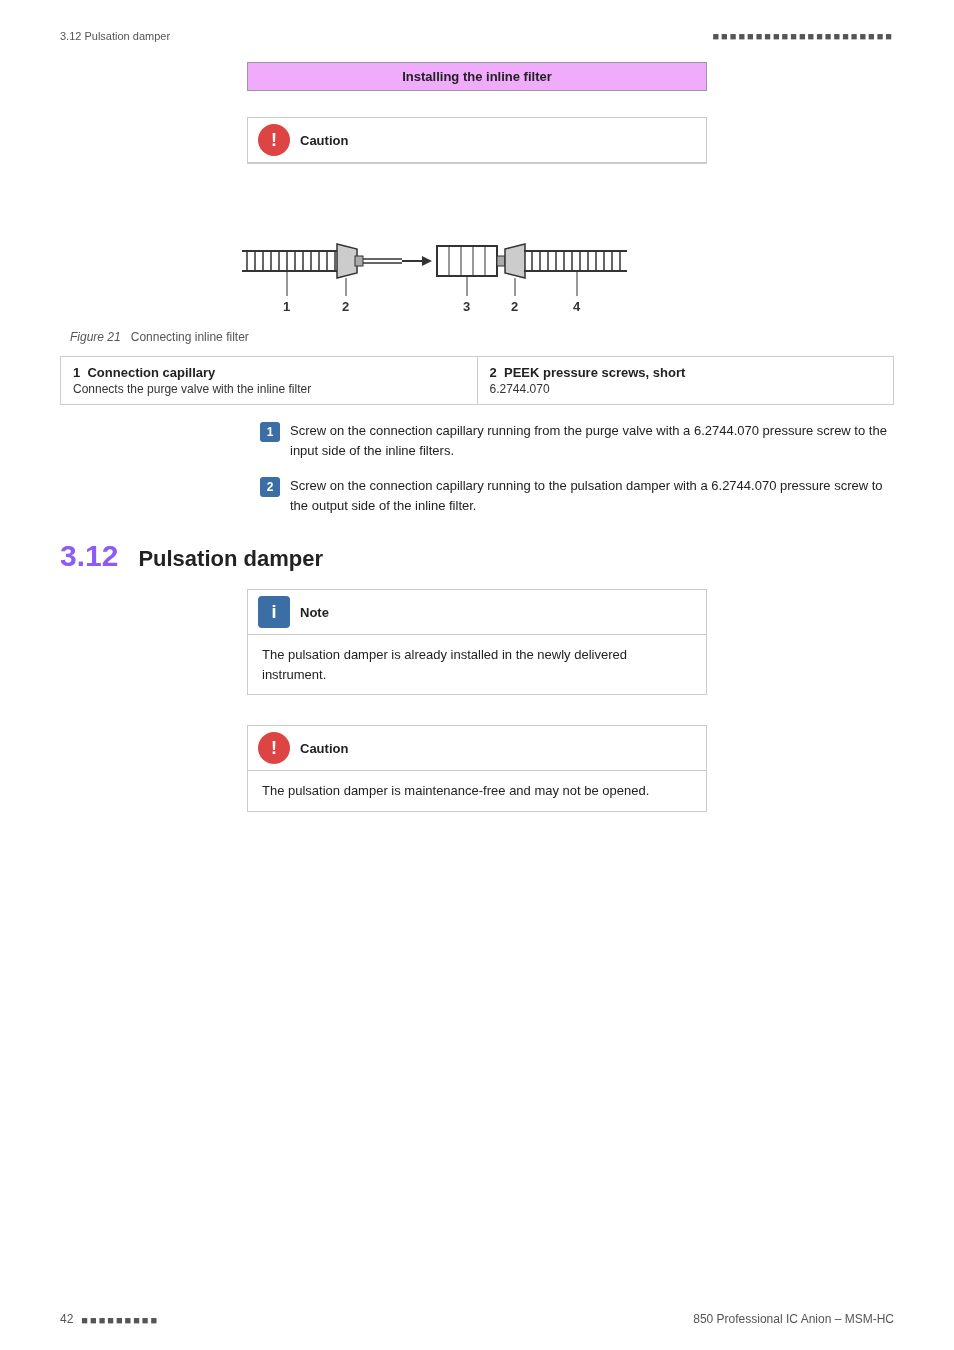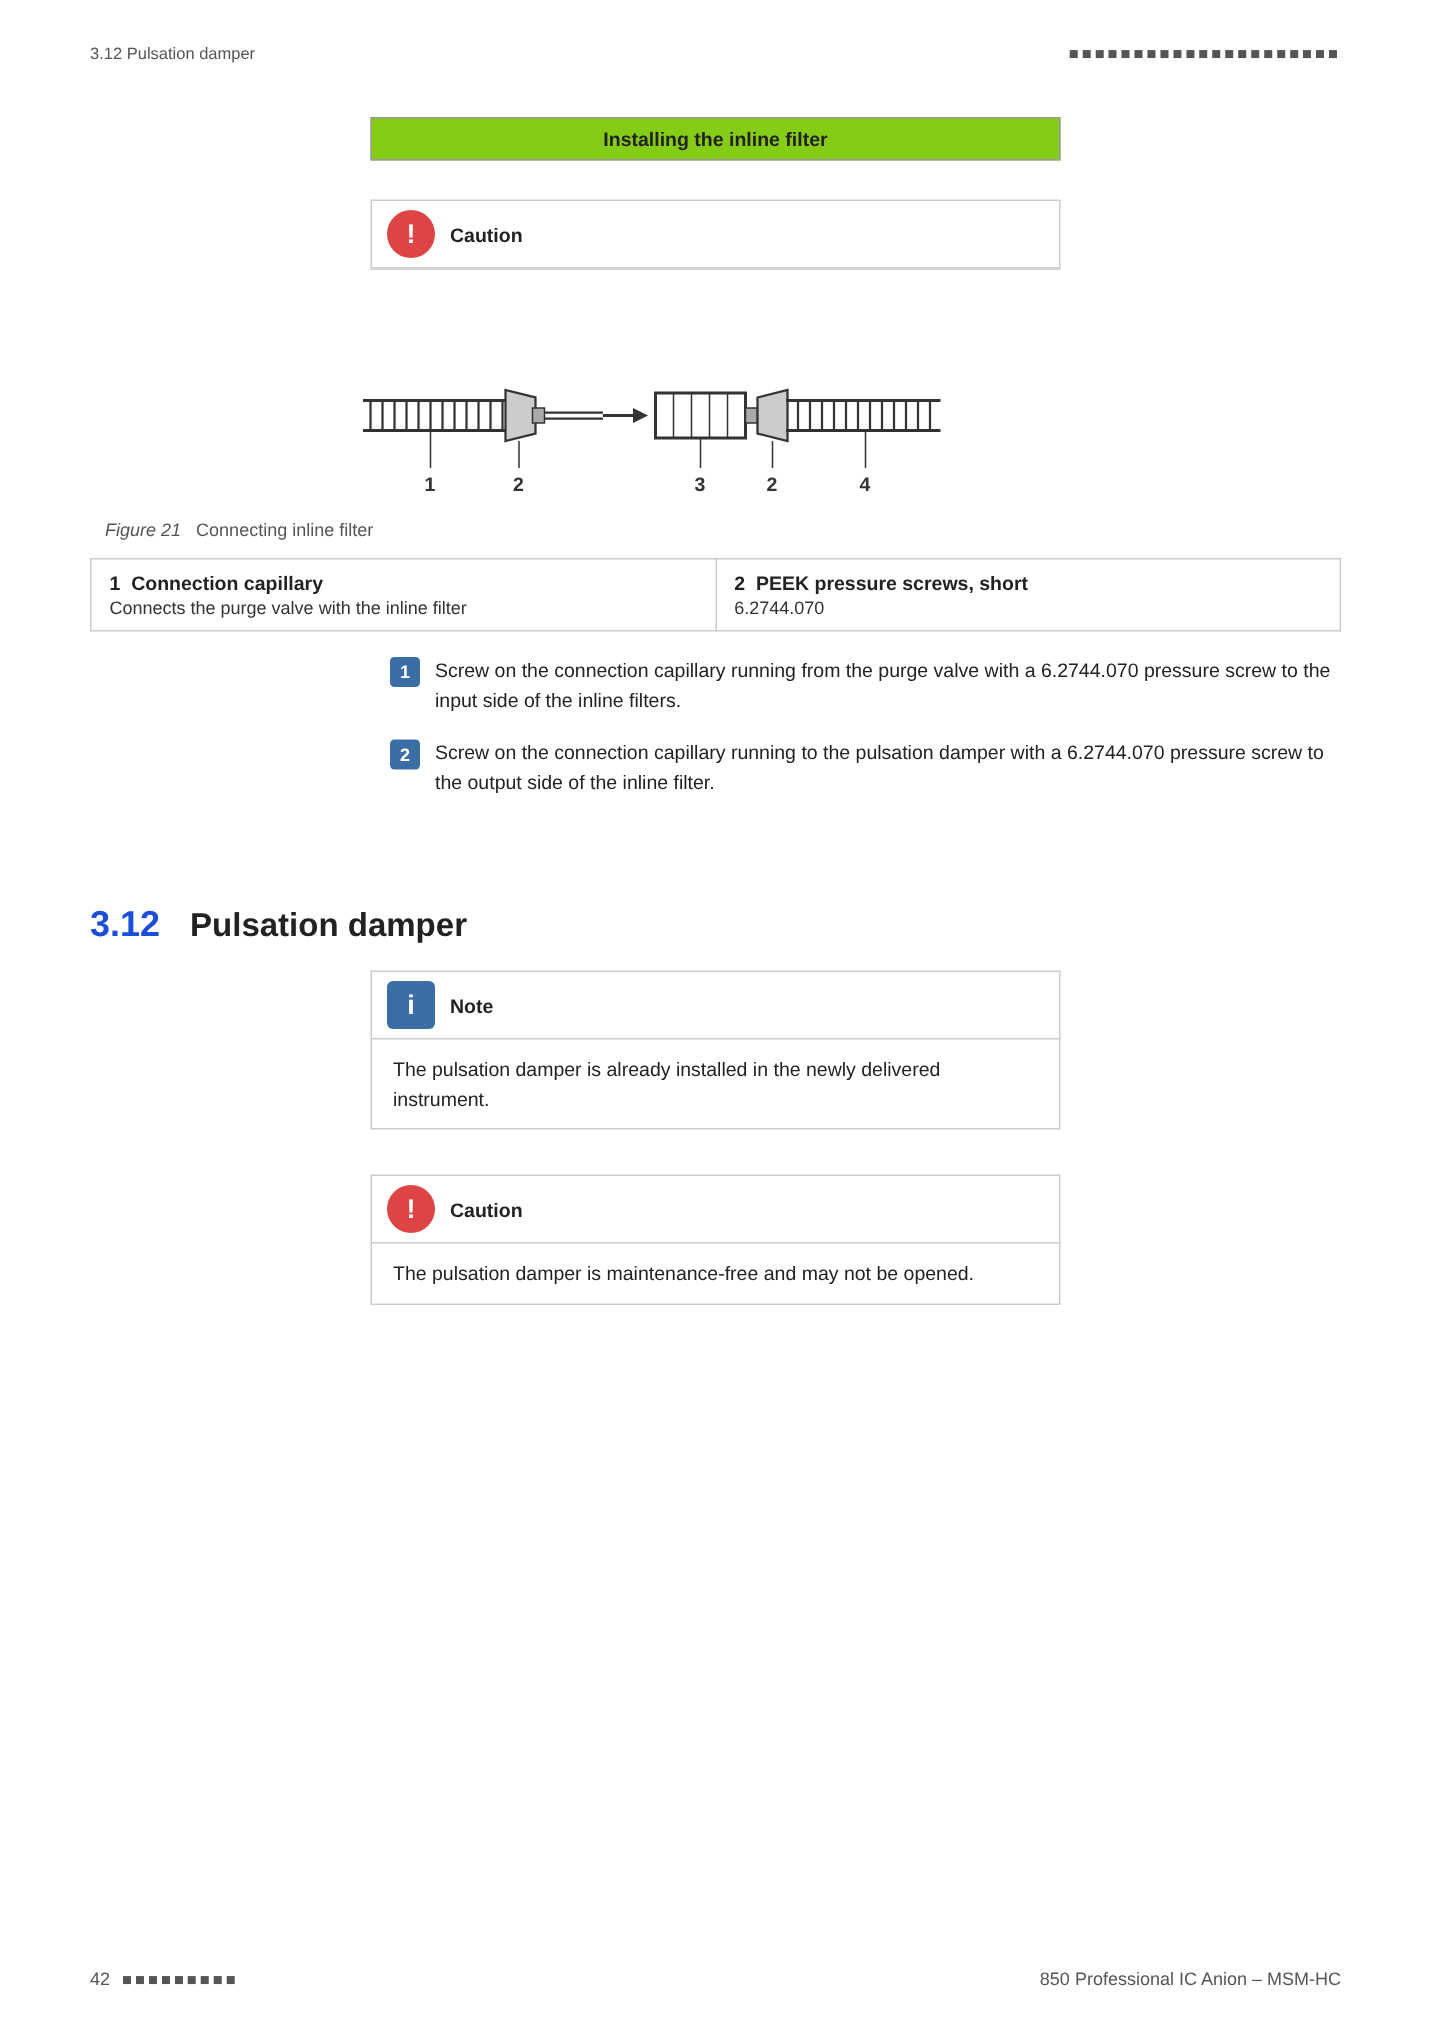--- a/index.html
+++ b/index.html
@@ -18,36 +18,36 @@
       min-height: 1350px;
       padding: 30px 60px 40px 60px;
       position: relative;
     }
 
     
     .page-header {
       display: flex;
       justify-content: space-between;
       align-items: flex-start;
-      margin-bottom: 36px;
+      margin-bottom: 20px;
     }
     .breadcrumb-text {
       font-size: 11px;
       color: #555;
     }
     .header-dots {
       font-size: 11px;
       color: #555;
       letter-spacing: 2px;
     }
 
     
     .section-heading-box {
       border: 1px solid #999;
-      background: #84cc16;
+      background: #f0abfc;
       padding: 6px 16px;
       margin: 0 auto 16px auto;
       width: 460px;
       text-align: center;
     }
     .section-heading-box span {
       font-weight: bold;
       font-size: 13px;
     }
 
@@ -184,24 +184,23 @@
 
     
     .section-main-heading {
       display: flex;
       align-items: baseline;
       gap: 20px;
       margin-bottom: 16px;
       margin-top: 10px;
     }
     .section-number {
-      font-size: 24px;
-      font-weight: bold;
-      color: #1d4ed8;
-      margin-top: 48px;
+      font-size: 30px;
+      font-weight: bold;
+      color: #8b5cf6;
     }
     .section-title {
       font-size: 22px;
       font-weight: bold;
       color: #222;
       font-family: 'Arial Black', Arial, sans-serif;
     }
 
     
     .page-footer {

